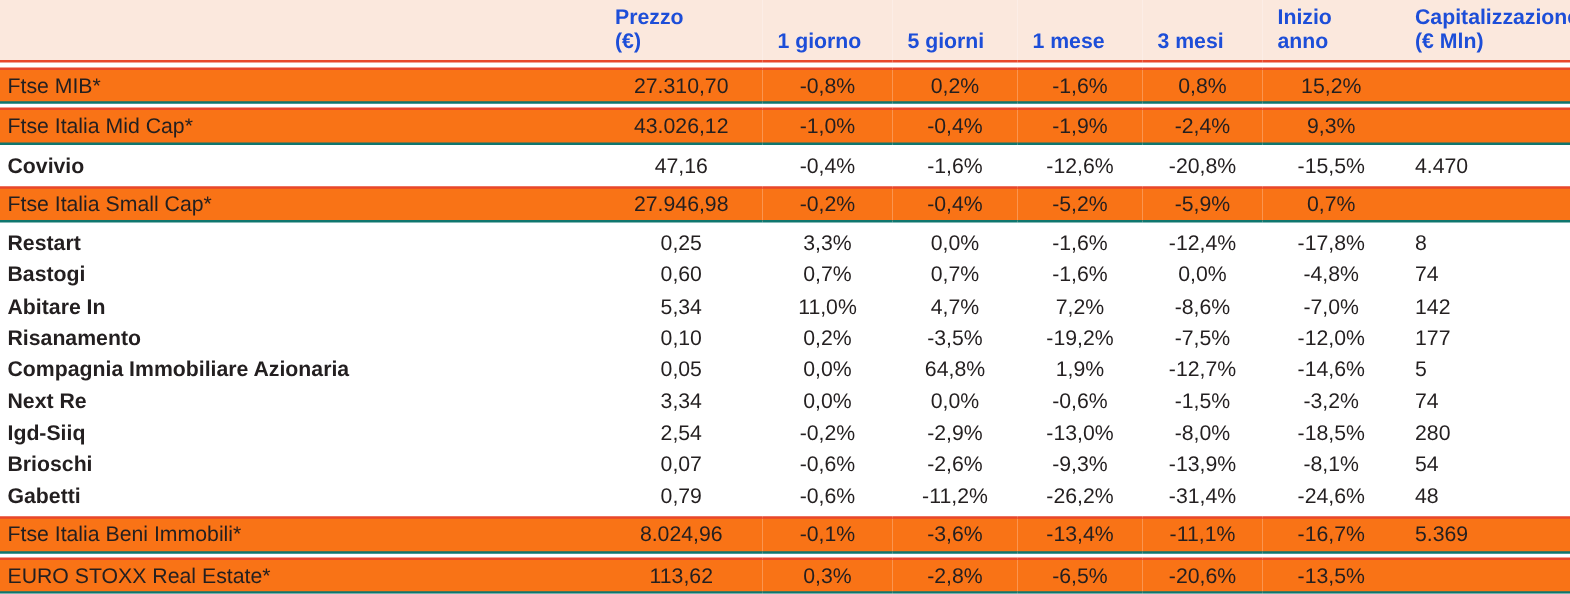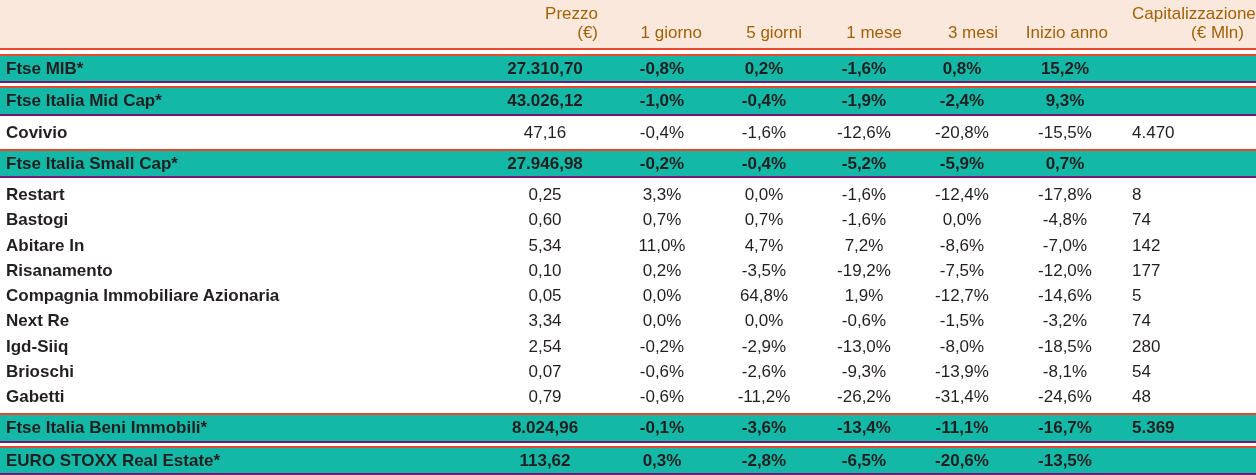--- a/index.html
+++ b/index.html
@@ -30,51 +30,51 @@
   col.c-price  { width: 130px; }
   col.c-d1     { width: 104px; }
   col.c-d5     { width: 100px; }
   col.c-m1     { width: 100px; }
   col.c-m3     { width: 96px; }
   col.c-ytd    { width: 110px; }
   col.c-cap    { width: 136px; }
 
   thead th {
     background: #fbe8dd;
-    font-weight: normal;
+    font-weight: bold;
     font-size: 17px;
     padding: 4px 12px 6px 12px;
     vertical-align: bottom;
-    text-align: right;
+    text-align: left;
     line-height: 1.12;
-    color: #a16207;
+    color: #1d4ed8;
     border: none;
   }
   thead th.hdr-blank { background: #fbe8dd; }
   thead tr.hdr-rule th {
     height: 6px;
     padding: 0;
     background: #ffffff;
     border-top: 2px solid #e8472b;
     border-bottom: 2px solid #e8472b;
   }
 
   tbody td {
     font-size: 17px;
     padding: 2px 12px;
     line-height: 1.25;
     height: 24px;
     background: #ffffff;
     vertical-align: middle;
   }
   tbody tr.index-row td {
-    background: #14b8a6;
-    font-weight: bold;
+    background: #f97316;
+    font-weight: normal;
     border-top: 2px solid #e8472b;
-    border-bottom: 2px solid #701a75;
+    border-bottom: 2px solid #0f766e;
   }
   tbody tr.spacer-row td {
     height: 5px;
     padding: 0;
     background: #ffffff;
     font-size: 0;
     line-height: 0;
   }
   td.name { text-align: left; padding-left: 6px; font-weight: bold; }
   td.num  { text-align: center; }

